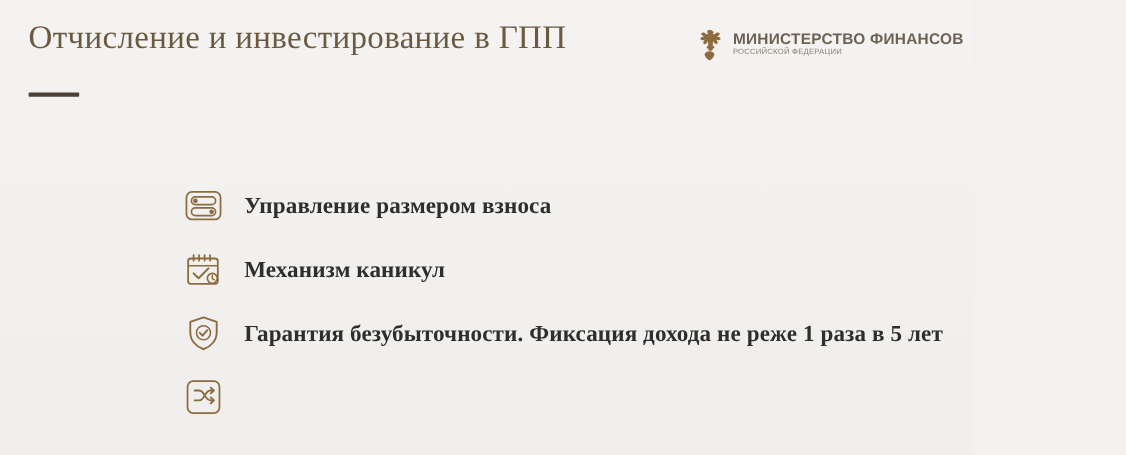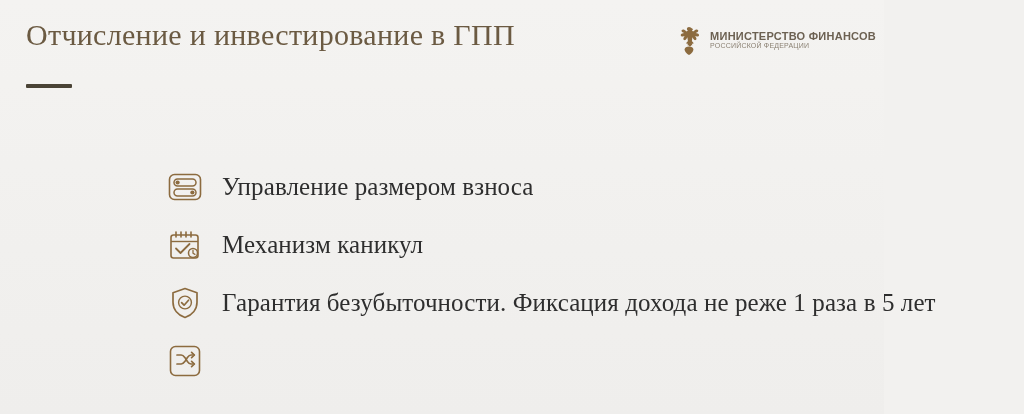--- a/index.html
+++ b/index.html
@@ -60,21 +60,21 @@
     width: 28px;
     height: 32px;
     flex: 0 0 auto;
   }
   .minfin-text {
     font-family: "Liberation Sans", sans-serif;
     line-height: 1.12;
     color: #6c6152;
   }
   .minfin-line1 {
-    font-size: 11px;
+    font-size: 14px;
     letter-spacing: 0.25px;
     font-weight: 700;
     display: block;
   }
   .minfin-line2 {
     font-size: 7px;
     letter-spacing: 0.2px;
     display: block;
     color: #8b8173;
   }
@@ -107,24 +107,25 @@
     flex: 0 0 auto;
     display: flex;
     align-items: center;
     justify-content: center;
   }
   .item-icon svg {
     display: block;
   }
   .item-label {
     font-family: "Liberation Serif", serif;
-    font-size: 25px;
+    font-size: 21px;
     color: #2e2e2e;
     white-space: nowrap;
     letter-spacing: 0.1px;
+    font-weight: bold;
   }
 </style>
 </head>
 <body>
 
 <div class="slide">
 
   <div class="title">Отчисление и инвестирование в ГПП</div>
   <div class="title-rule"></div>
 

